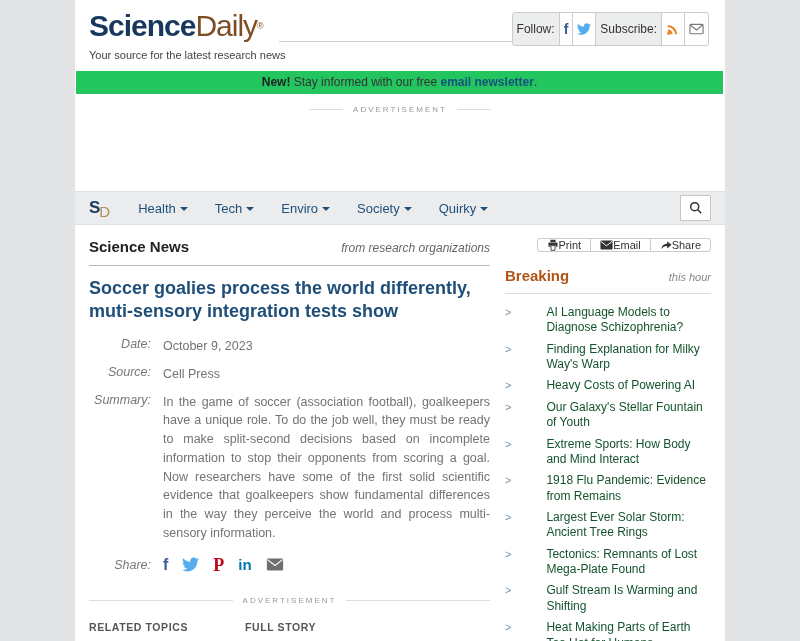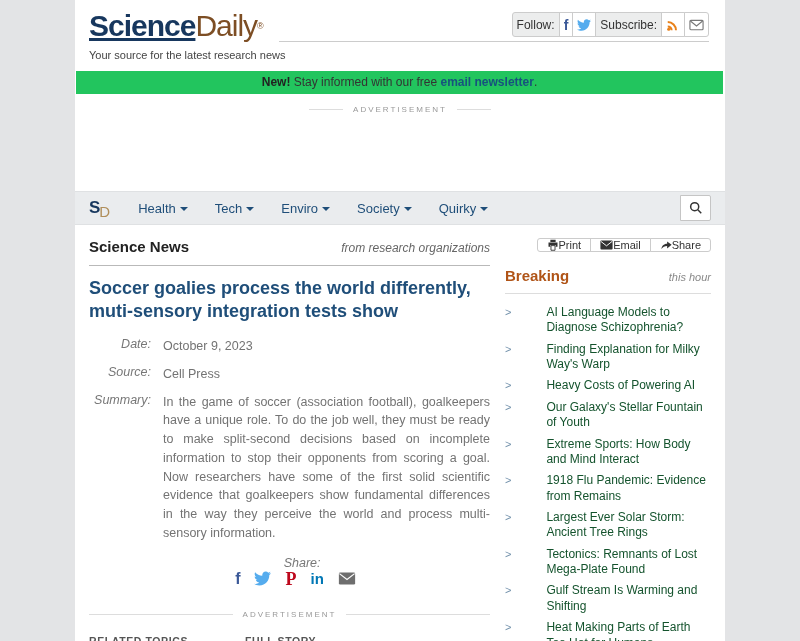--- a/index.html
+++ b/index.html
@@ -3,26 +3,26 @@
 <meta charset="utf-8">
 <style>
   * { margin:0; padding:0; box-sizing:border-box; }
   html,body { background:#e3e4e6; font-family:"Liberation Sans", sans-serif; }
   .page { width:650px; height:641px; margin:0 auto; background:#fff; overflow:hidden; }
 
   
   .header { padding:9px 16px 0 14px; position:relative; }
   .logo-row { position:relative; height:40px; }
   .logo { font-size:30px; letter-spacing:-1px; line-height:34px; white-space:nowrap; }
-  .logo-science { color:#17375e; font-weight:bold;text-decoration:underline; }
+  .logo-science { color:#17375e; font-weight:bold; }
   .logo-daily { color:#7d4e24; font-weight:normal; }
   .logo-reg { font-size:9px; color:#7d4e24; vertical-align:top; }
   .header-rule { position:absolute; left:190px; right:0; bottom:7px; height:1px; background:#ccc; }
   .social-group { position:absolute; right:0; top:3px; display:flex; }
-  .sbtn { display:flex; align-items:center; justify-content:center; height:25px; border:1px solid #ccc;
+  .sbtn { display:flex; align-items:center; justify-content:center; height:34px; border:1px solid #ccc;
           background:#fff; font-size:12px; color:#333; padding:0 4px; margin-left:-1px; cursor:pointer; }
   .sbtn.lbl { background:#eceded; }
   .sbtn:first-child { border-radius:3px 0 0 3px; }
   .sbtn:last-child { border-radius:0 3px 3px 0; }
   .tagline { font-size:11px; color:#444; padding-bottom:6px; }
 
   
   .newsbar { margin:4px 2px 0 1px; background:#22c55e; height:23px; line-height:23px; text-align:center;
              font-size:12px; color:#333; }
   .newsbar b { color:#222; }
@@ -61,21 +61,21 @@
   .sn-title { font-size:15px; font-weight:bold; color:#222; }
   .sn-note { margin-left:auto; font-style:italic; font-size:12px; color:#666; }
 
   .headline { font-size:18px; font-weight:bold; color:#1f4e79; line-height:1.28; margin:11px 0 14px; }
 
   .meta { display:flex; font-size:12.5px; margin-bottom:9px; }
   .mlabel { width:62px; flex-shrink:0; text-align:right; font-style:italic; color:#777; }
   .mval { margin-left:12px; color:#737373; line-height:1.5; }
   .mval.just { text-align:justify; }
 
-  .share-row { display:flex; align-items:center; margin-top:13px;flex-direction:column; }
+  .share-row { display:flex; align-items:center; margin-top:13px; }
   .share-icons { margin-left:12px; display:flex; align-items:center; gap:14px; }
   .sicon { font-size:16px; font-weight:bold; cursor:pointer; line-height:1; }
 
   .story-cols { display:flex; gap:16px; margin-top:12px; }
   .related { width:140px; flex-shrink:0; }
   .fullstory { flex:1; min-width:0; }
   .colhead { font-size:10.5px; font-weight:bold; color:#555; letter-spacing:0.6px;
              border-bottom:1px solid #ccc; padding-bottom:9px; }
   .chev { color:#7291ab; font-size:11px; line-height:1.4; }
 

